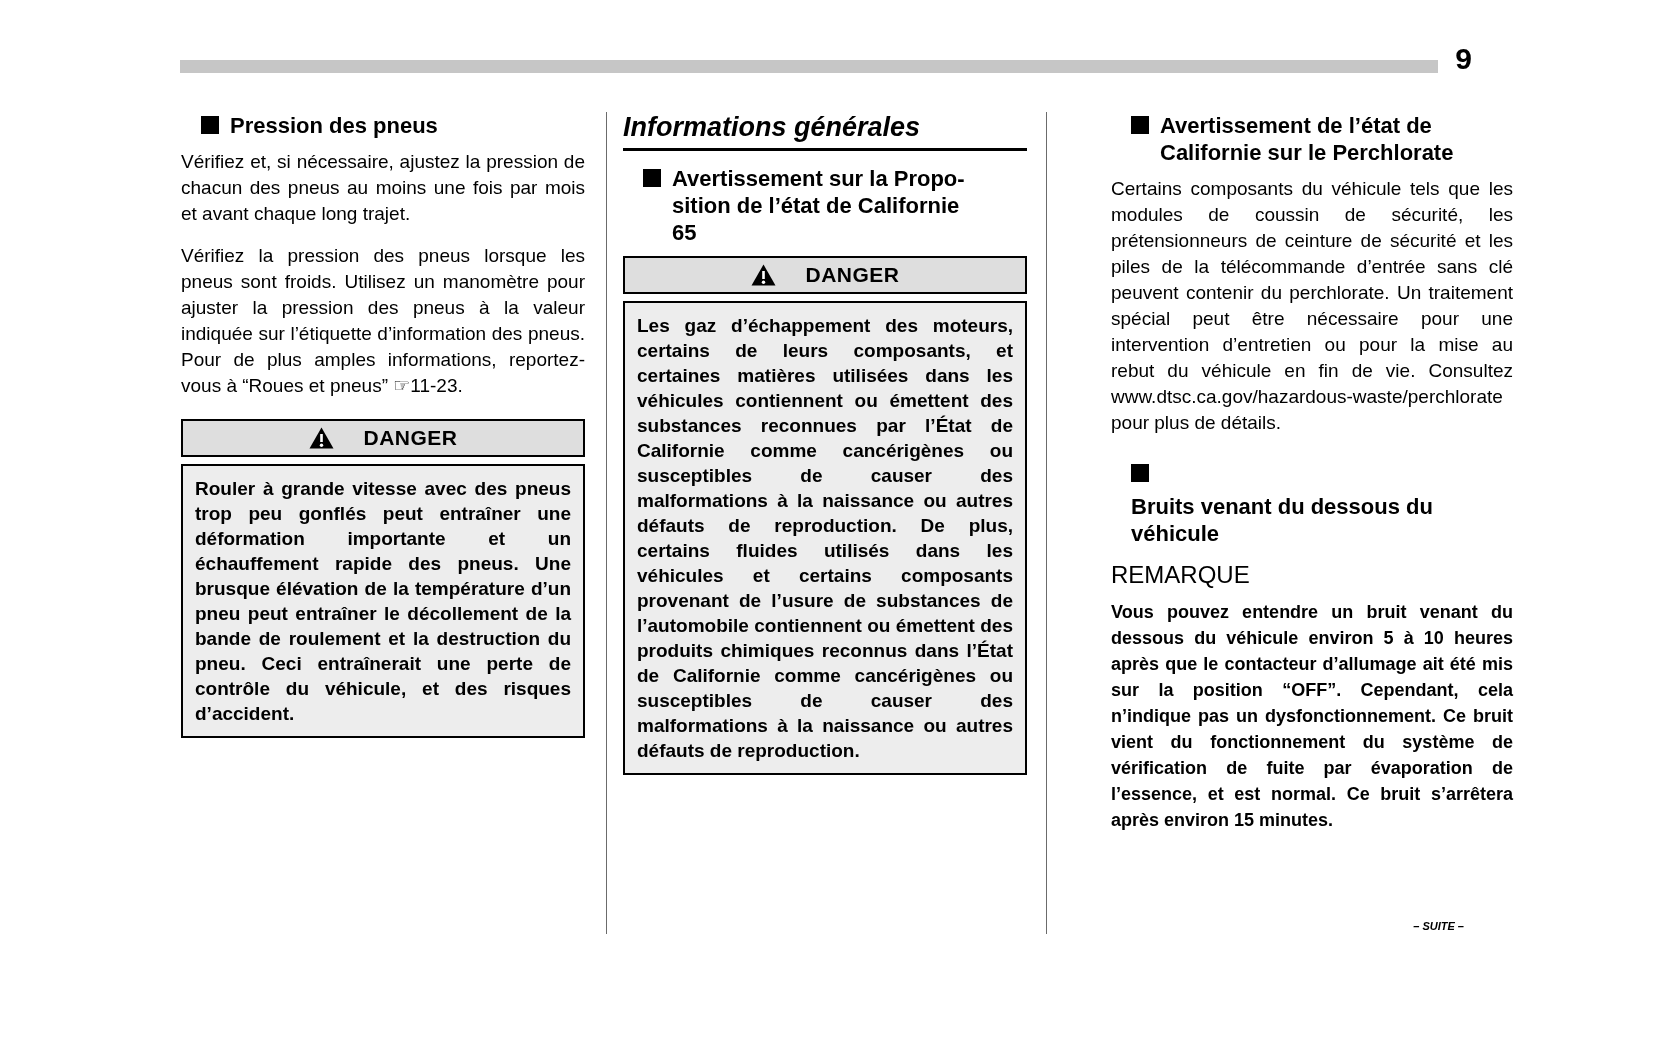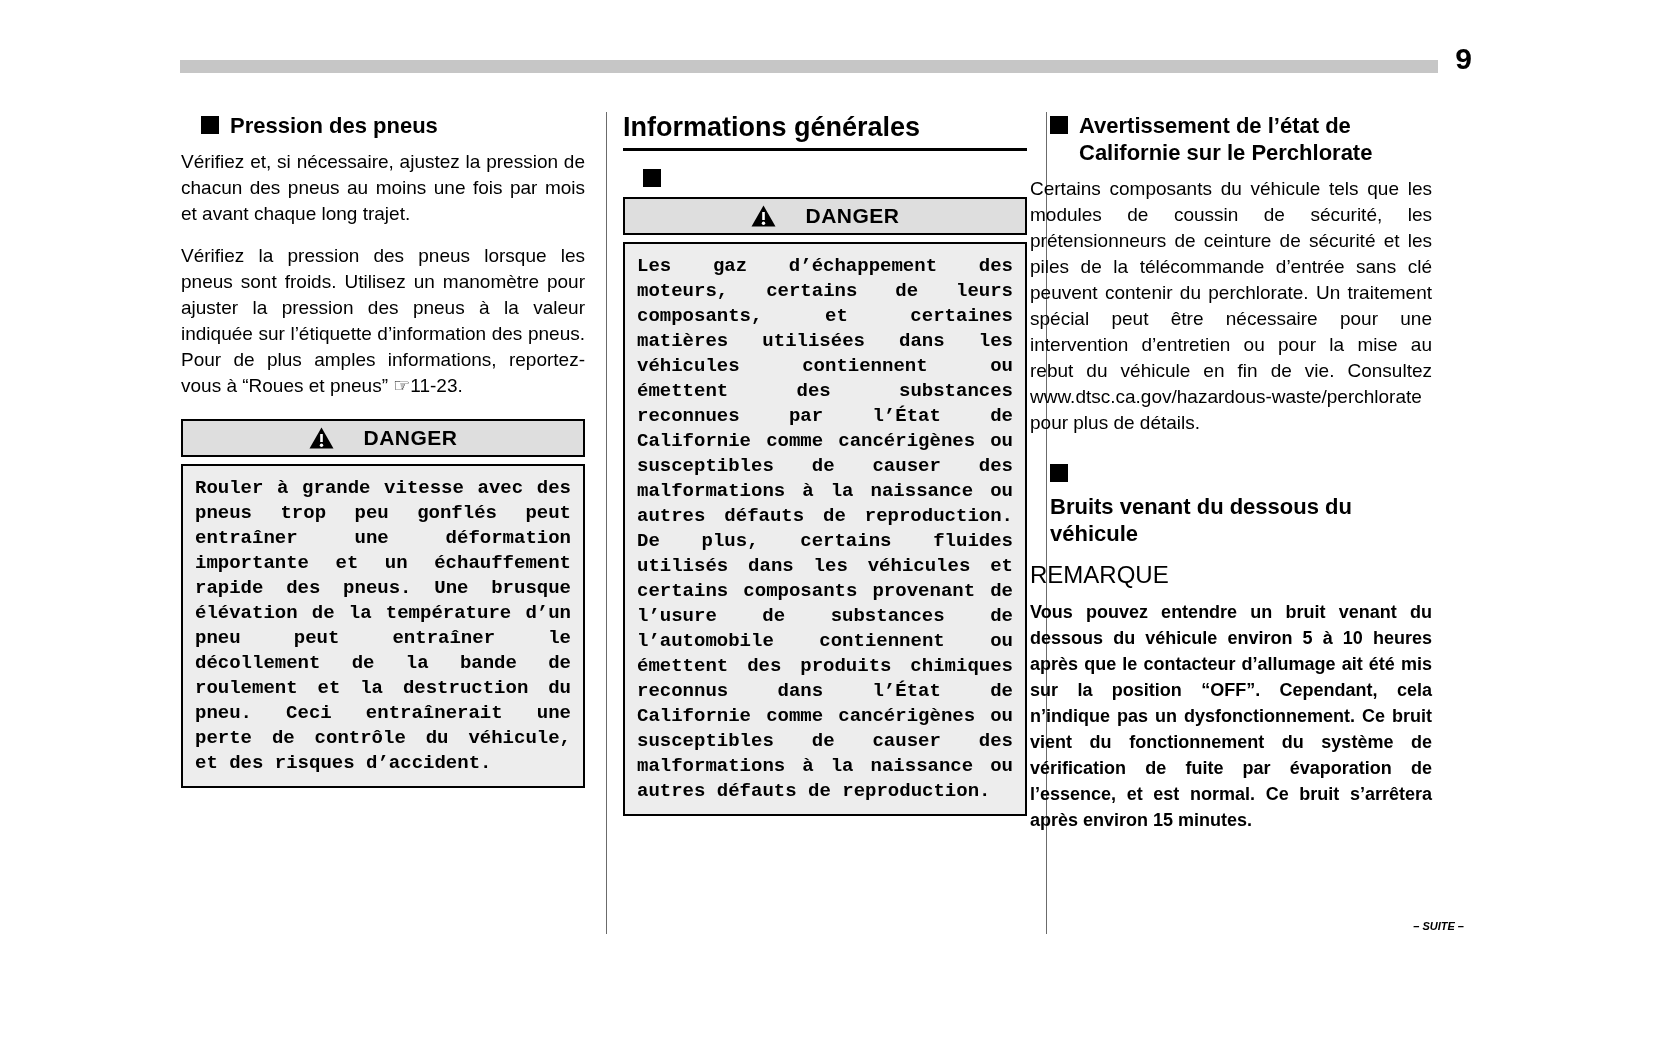--- a/index.html
+++ b/index.html
@@ -37,21 +37,21 @@
     width: 1px;
     height: 822px;
     background: #6b6b6b;
   }
   .vdiv.d1 { left: 606px; }
   .vdiv.d2 { left: 1046px; }
 
   .col { position: absolute; top: 112px; }
   .col1 { left: 181px; width: 404px; }
   .col2 { left: 623px; width: 404px; }
-  .col3 { left: 1030px; width: 402px; }
+  .col3 { left: 1111px; width: 402px; }
 
   .subhead {
     display: flex;
     align-items: flex-start;
     gap: 11px;
     font-size: 22px;
     font-weight: bold;
     line-height: 27px;
     margin: 0 0 10px 0;
     padding-left: 20px;
@@ -70,20 +70,21 @@
     line-height: 26px;
     text-align: justify;
     margin: 0 0 16px 0;
   }
 
   .section-title {
     font-size: 27px;
     font-weight: bold;
     margin: 0 0 6px 0;
     line-height: 30px;
+    font-style: italic;
   }
   .title-rule {
     height: 3px;
     background: #000;
     margin-bottom: 14px;
   }
 
   .danger {
     margin-top: 20px;
   }
@@ -101,21 +102,20 @@
   }
   .danger-body {
     margin-top: 7px;
     border: 2px solid #000;
     background: #ededed;
     padding: 10px 12px;
     font-size: 19px;
     font-weight: bold;
     line-height: 25px;
     text-align: justify;
-    font-family: Liberation Mono, monospace;
   }
   .warn-icon { display: block; }
 
   .note-label {
     font-size: 24px;
     font-weight: normal;
     margin: 14px 0 10px 0;
   }
   .note-body {
     font-size: 18px;
@@ -165,20 +165,23 @@
       <div class="danger-body">Rouler à grande vitesse avec des pneus trop peu gonflés peut entraîner une déformation importante et un échauffement rapide des pneus. Une brusque élévation de la température d’un pneu peut entraîner le décollement de la bande de roulement et la destruction du pneu. Ceci entraînerait une perte de contrôle du véhicule, et des risques d’accident.</div>
     </div>
   </div>
 
   <div class="col col2">
     <h2 class="section-title">Informations générales</h2>
     <div class="title-rule"></div>
 
     <h3 class="subhead">
       <span class="sq"></span>
+      <span class="prewrap">Avertissement sur la Propo-
+sition de l’état de Californie
+65</span>
     </h3>
 
     <div class="danger mt6">
       <div class="danger-head">
         <svg class="warn-icon" width="27" height="24" viewBox="0 0 27 24">
           <path d="M13.5 1.5 L25.5 22.5 H1.5 Z" fill="#000"></path>
           <rect x="12.2" y="8" width="2.6" height="8" fill="#fff"></rect>
           <circle cx="13.5" cy="19.2" r="1.7" fill="#fff"></circle>
         </svg>
         <span>DANGER</span>

